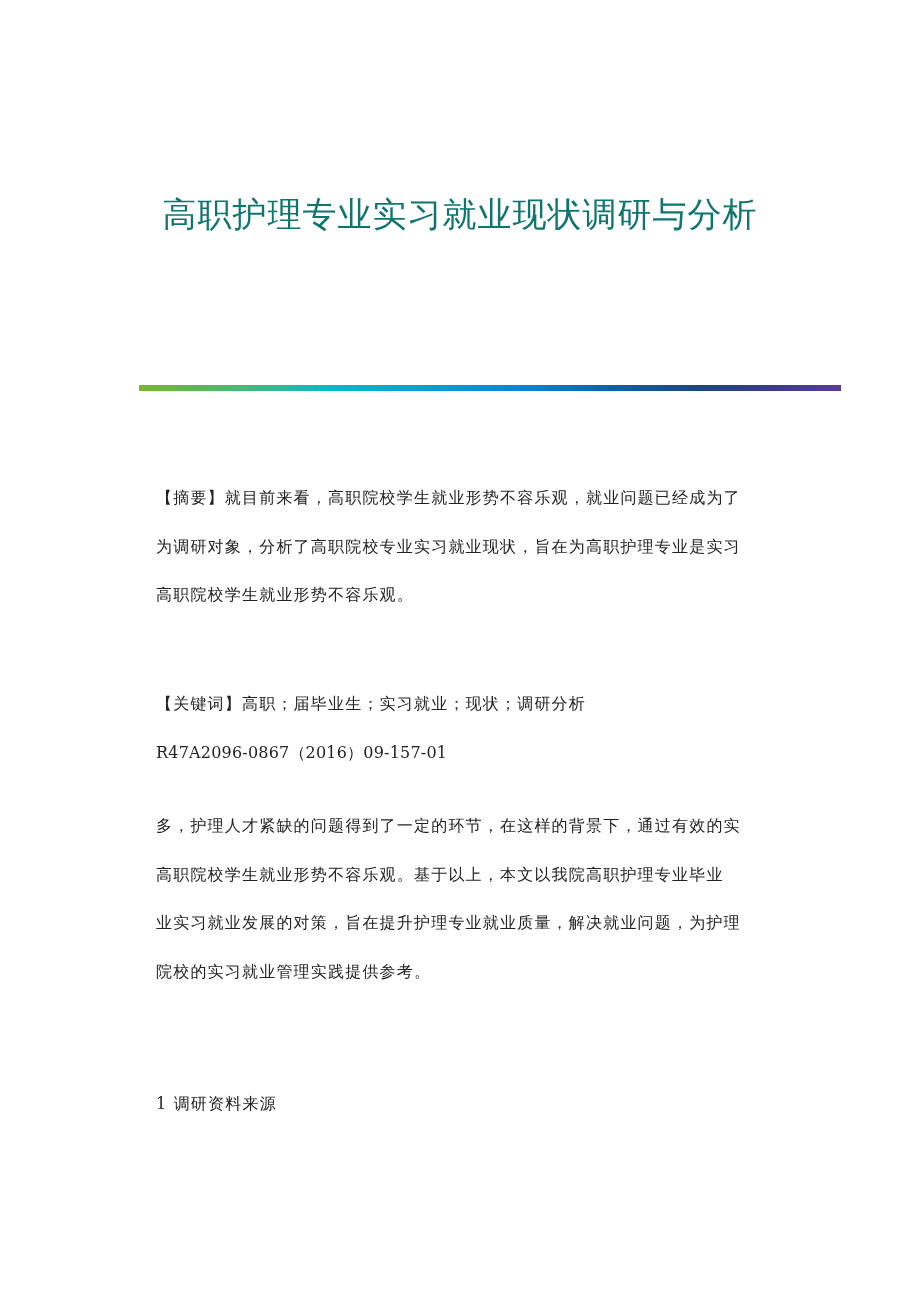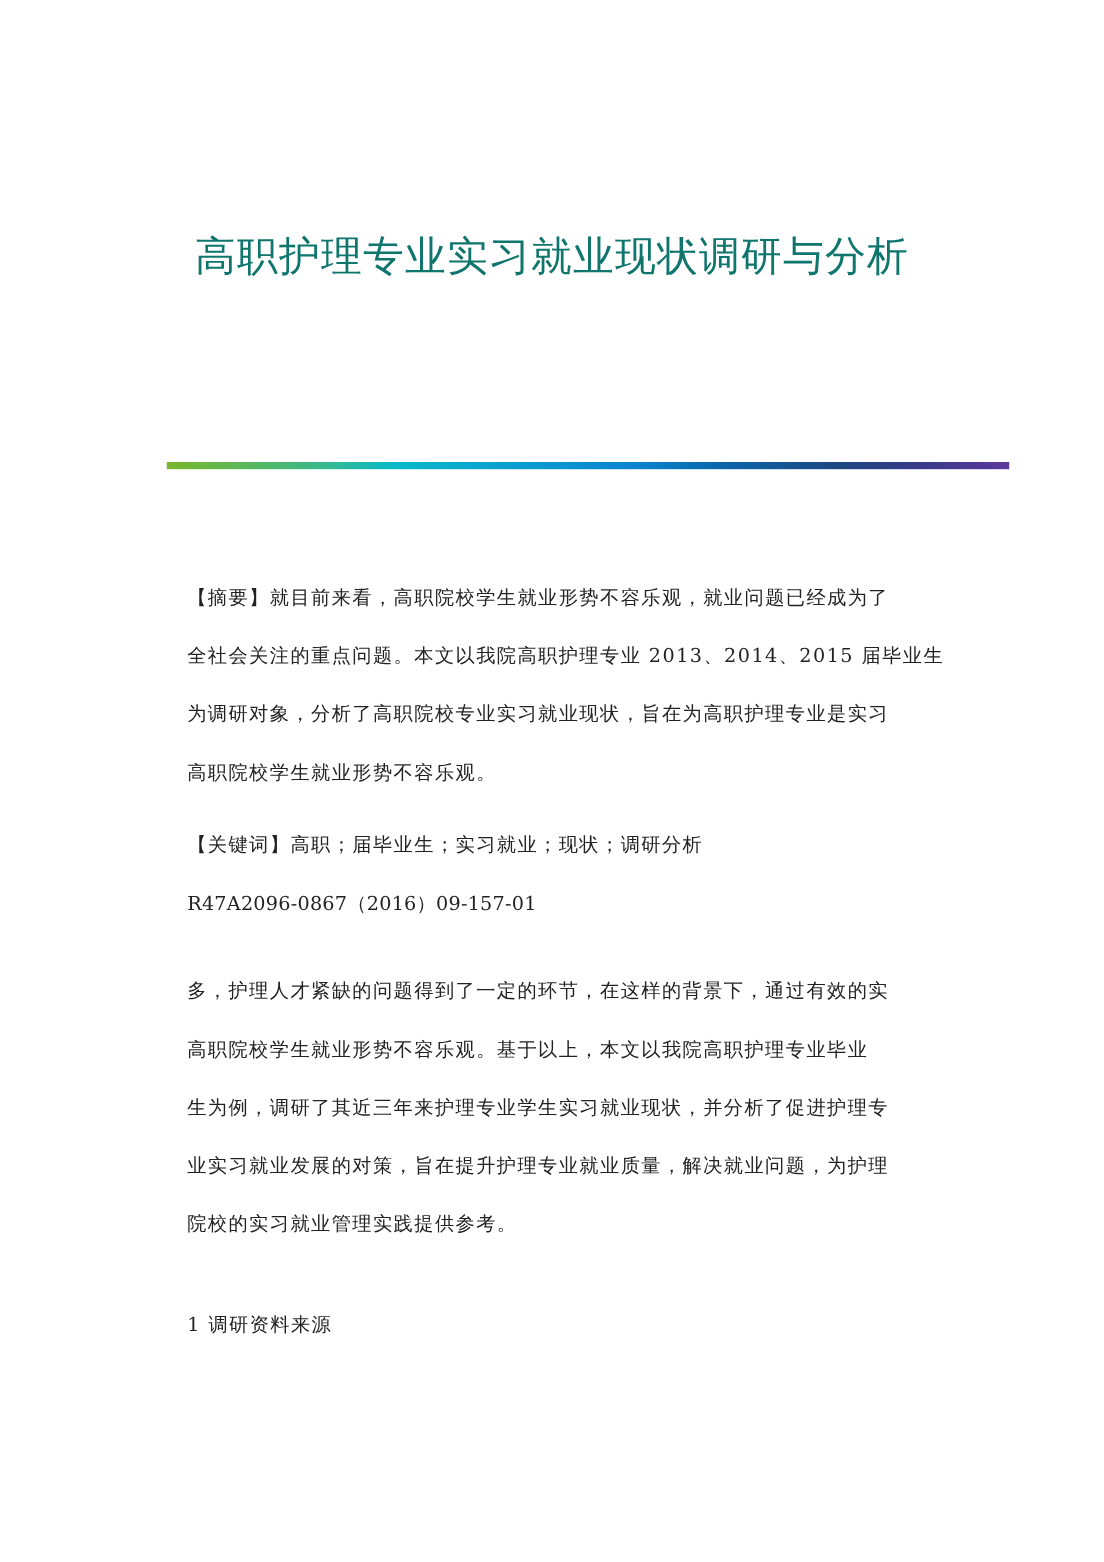--- a/index.html
+++ b/index.html
@@ -66,36 +66,34 @@
   </style>
 </head>
 <body>
 
 <h1 class="doc-title">高职护理专业实习就业现状调研与分析</h1>
 
 <div class="divider-bar"></div>
 
 <div class="para" id="abstract">
   <span class="line"><span class="bracket-label">【摘要】</span><span>就目前来看，高职院校学生就业形势不容乐观，就业问题已经成为了</span></span>
-  <span class="line">全社会关注的重点问题。本文以我院高职护理专业 2013、2014、2015 届毕业生</span>
   <span class="line">为调研对象，分析了高职院校专业实习就业现状，旨在为高职护理专业是实习</span>
   <span class="line">高职院校学生就业形势不容乐观。</span>
 </div>
 
 <div class="para" id="keywords">
   <span class="line"><span class="bracket-label">【关键词】</span><span>高职；届毕业生；实习就业；现状；调研分析</span></span>
 </div>
 
 <div class="para" id="classification">
   <span class="line">R47A2096-0867（2016）09-157-01</span>
 </div>
 
 <div class="para" id="preface">
   <span class="line">多，护理人才紧缺的问题得到了一定的环节，在这样的背景下，通过有效的实</span>
   <span class="line">高职院校学生就业形势不容乐观。基于以上，本文以我院高职护理专业毕业</span>
-  <span class="line">生为例，调研了其近三年来护理专业学生实习就业现状，并分析了促进护理专</span>
   <span class="line">业实习就业发展的对策，旨在提升护理专业就业质量，解决就业问题，为护理</span>
   <span class="line">院校的实习就业管理实践提供参考。</span>
 </div>
 
 <div class="para" id="section-1">
   <span class="line">1 调研资料来源</span>
 </div>
 
 </body></html>

